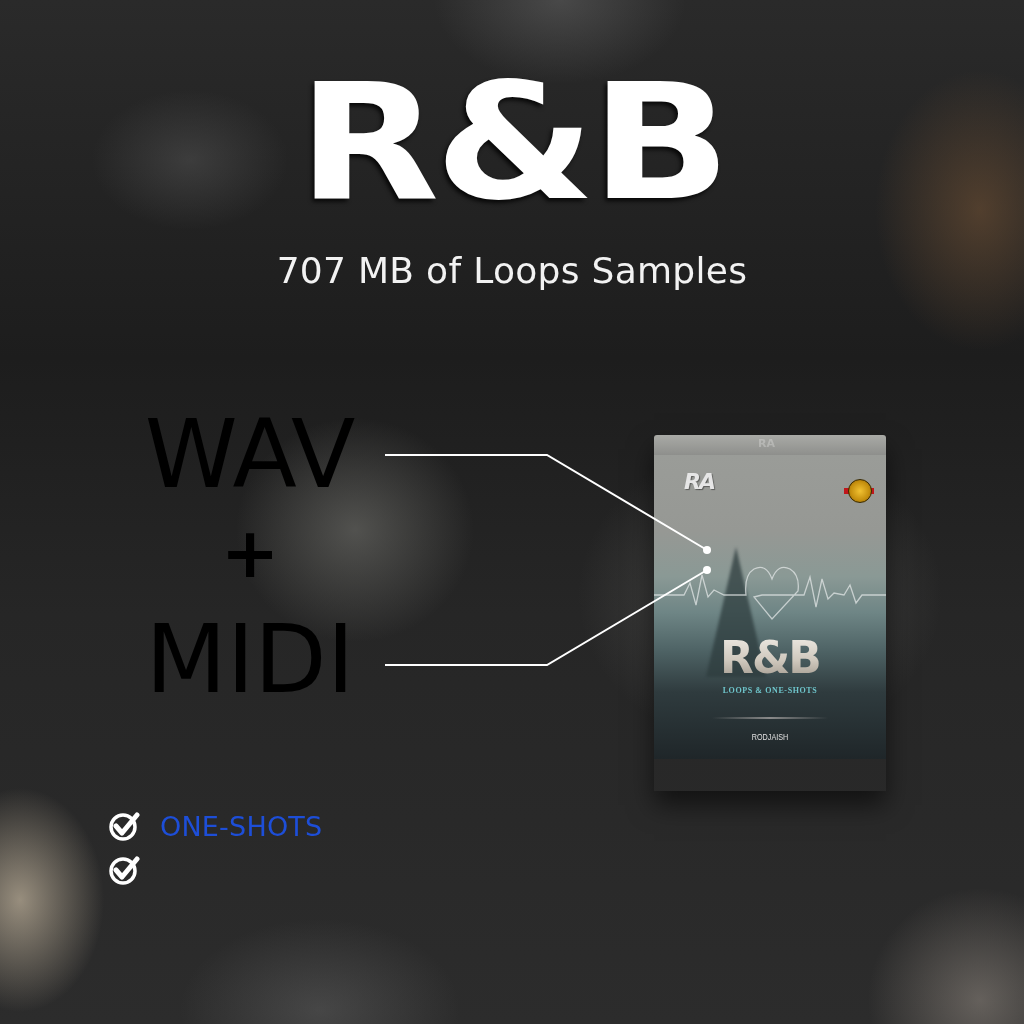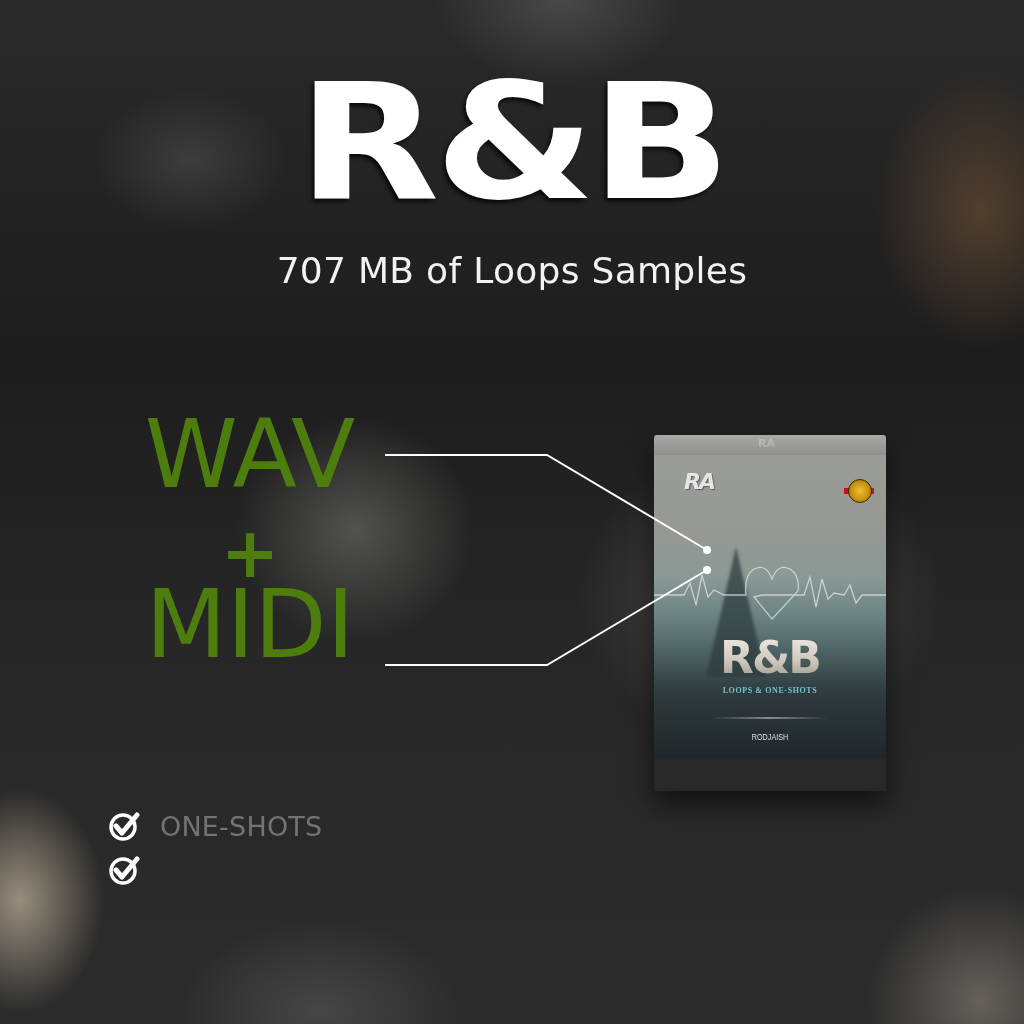--- a/index.html
+++ b/index.html
@@ -30,25 +30,25 @@
   }
   .subtitle {
     position: absolute; left: 0; top: 250px; width: 1024px; text-align: center;
     font-family: "DejaVu Sans", sans-serif; font-weight: normal;
     font-size: 36px; color: #f2f2f2; letter-spacing: 0.3px;
   }
 
   
   .fmt {
     position: absolute; left: 120px; width: 260px; text-align: center;
-    font-family: "DejaVu Sans", sans-serif; font-weight: normal; color: #4d7c0f;
+    font-family: "DejaVu Sans", sans-serif; font-weight: normal; color: #000000;
   }
   .fmt-wav { top: 400px; font-size: 94px; line-height: 110px; }
   .fmt-plus { top: 518px; font-size: 70px; line-height: 70px; font-weight: bold; }
-  .fmt-midi { top: 570px; font-size: 94px; line-height: 110px; }
+  .fmt-midi { top: 605px; font-size: 94px; line-height: 110px; }
 
   .connector { position: absolute; left: 0; top: 0; width: 1024px; height: 1024px; pointer-events: none; }
 
   
   .box {
     position: absolute; left: 654px; top: 435px; width: 232px; height: 356px;
     box-shadow: 0 14px 24px rgba(0,0,0,0.55);
   }
   .box-top {
     position: absolute; left: 0; top: 0; width: 232px; height: 20px;
@@ -109,21 +109,21 @@
     font-size: 9px; color: #e0e0e0; transform: scaleX(0.8);
   }
 
   
   .features { position: absolute; left: 108px; top: 804px; }
   .feature {
     display: flex; align-items: center; height: 44px; margin-bottom: 0px;
   }
   .check-icon { width: 32px; height: 32px; margin-right: 20px; }
   .feature-label {
-    font-family: "DejaVu Sans", sans-serif; font-size: 27px; color: #737373;
+    font-family: "DejaVu Sans", sans-serif; font-size: 27px; color: #1d4ed8;
     letter-spacing: 0.2px;
   }
 </style>
 </head>
 <body>
 
 <div>
 
   <div class="headline">R&amp;B</div>
   <div class="subtitle">707 MB of Loops Samples</div>

